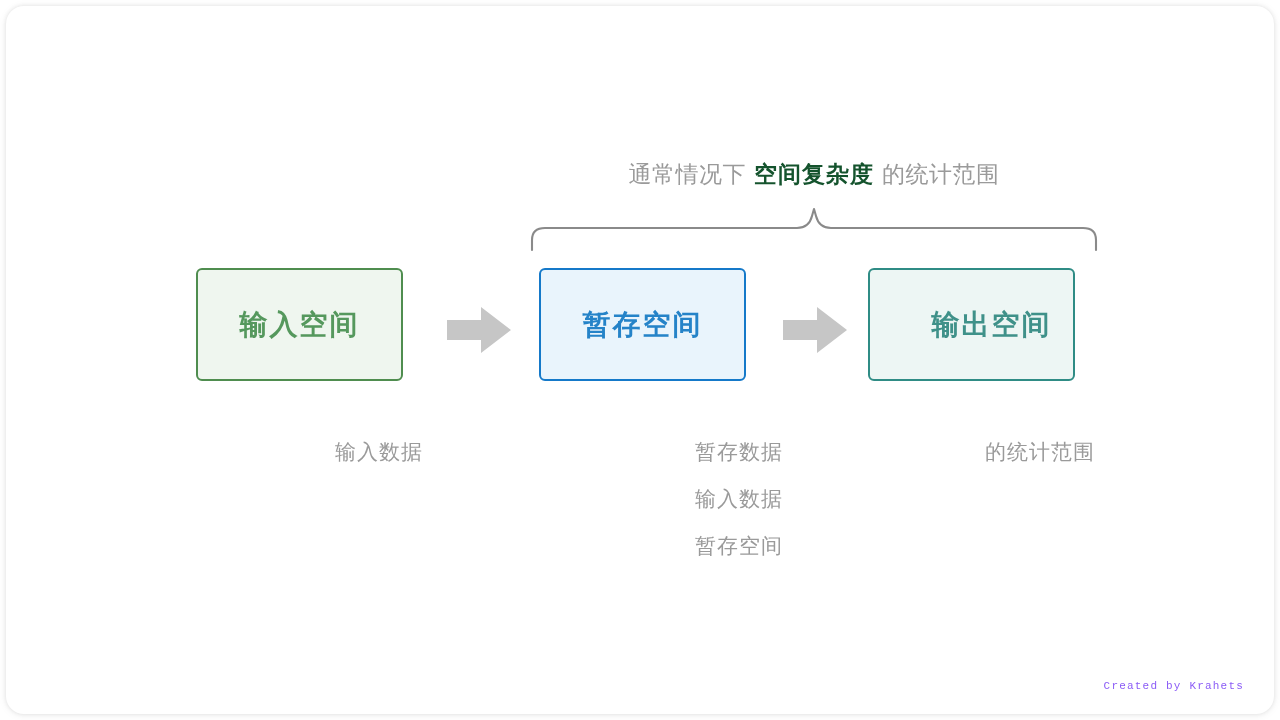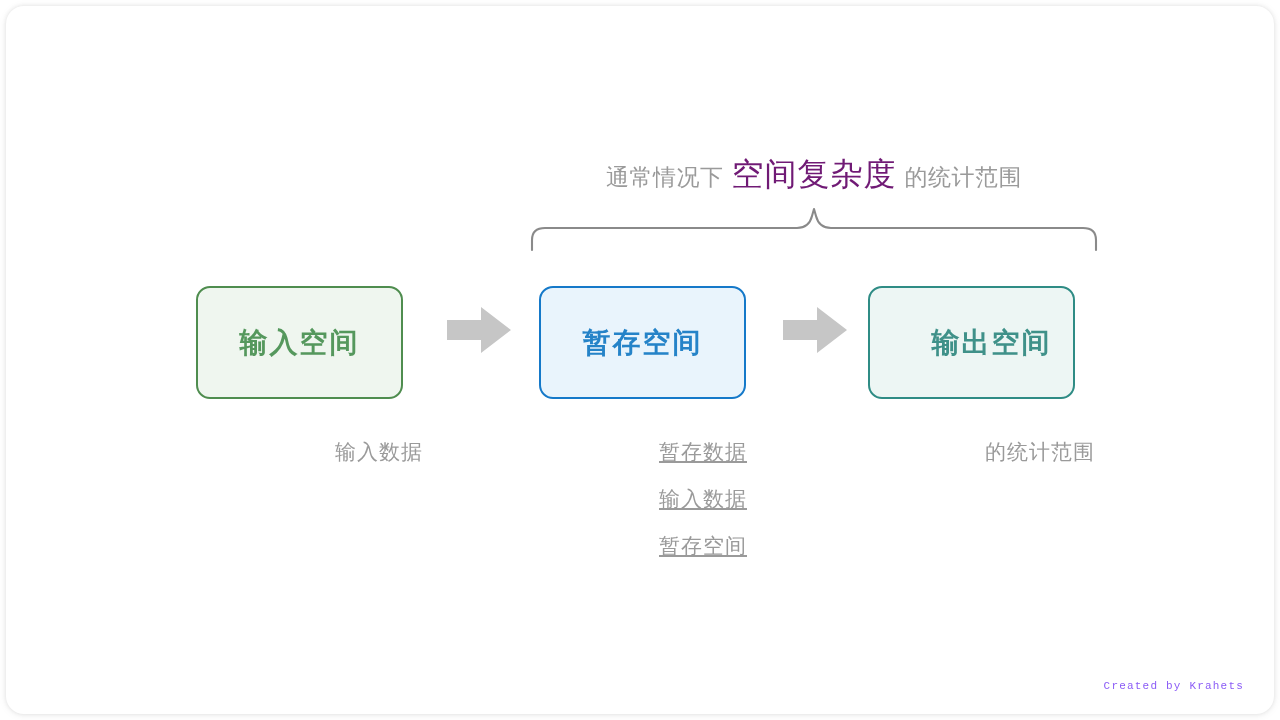--- a/index.html
+++ b/index.html
@@ -45,43 +45,43 @@
     color: #8c8c8c;
     font-size: 23px;
     line-height: 36px;
   }
   #caption .cap-normal {
     color: #9a9a9a;
     font-weight: 400;
     letter-spacing: 0.5px;
   }
   #caption .cap-strong {
-    color: #701a75;
-    font-weight: 400;
-    font-size: 32px;
+    color: #14532d;
+    font-weight: 700;
+    font-size: 23px;
     letter-spacing: 1px;
     padding: 0 8px;
   }
 
   
   #brace {
     position: absolute;
     left: 515px;
     top: 196px;
     width: 586px;
     height: 56px;
   }
 
   
   .box {
     position: absolute;
-    top: 280px;
+    top: 262px;
     width: 207px;
     height: 113px;
-    border-radius: 14px;
+    border-radius: 6px;
     border-width: 2.4px;
     border-style: solid;
     box-sizing: border-box;
     display: flex;
     align-items: center;
     justify-content: center;
   }
   .box-label {
     font-size: 28px;
     font-weight: 700;
@@ -109,21 +109,21 @@
     position: absolute;
     top: 422px;
     width: 227px;
     text-align: right;
     color: #9a9a9a;
     font-size: 21px;
     line-height: 47px;
     letter-spacing: 1px;
   }
   #sub-input  { left: 190px; }
-  #sub-buffer { left: 514px; text-decoration: underline; }
+  #sub-buffer { left: 550px; }
   #sub-output { left: 862px; }
   .sublabels div { white-space: nowrap; }
 
   
   #watermark {
     position: absolute;
     right: 30px;
     bottom: 22px;
     color: #8b5cf6;
     font-family: Liberation Mono, monospace;

